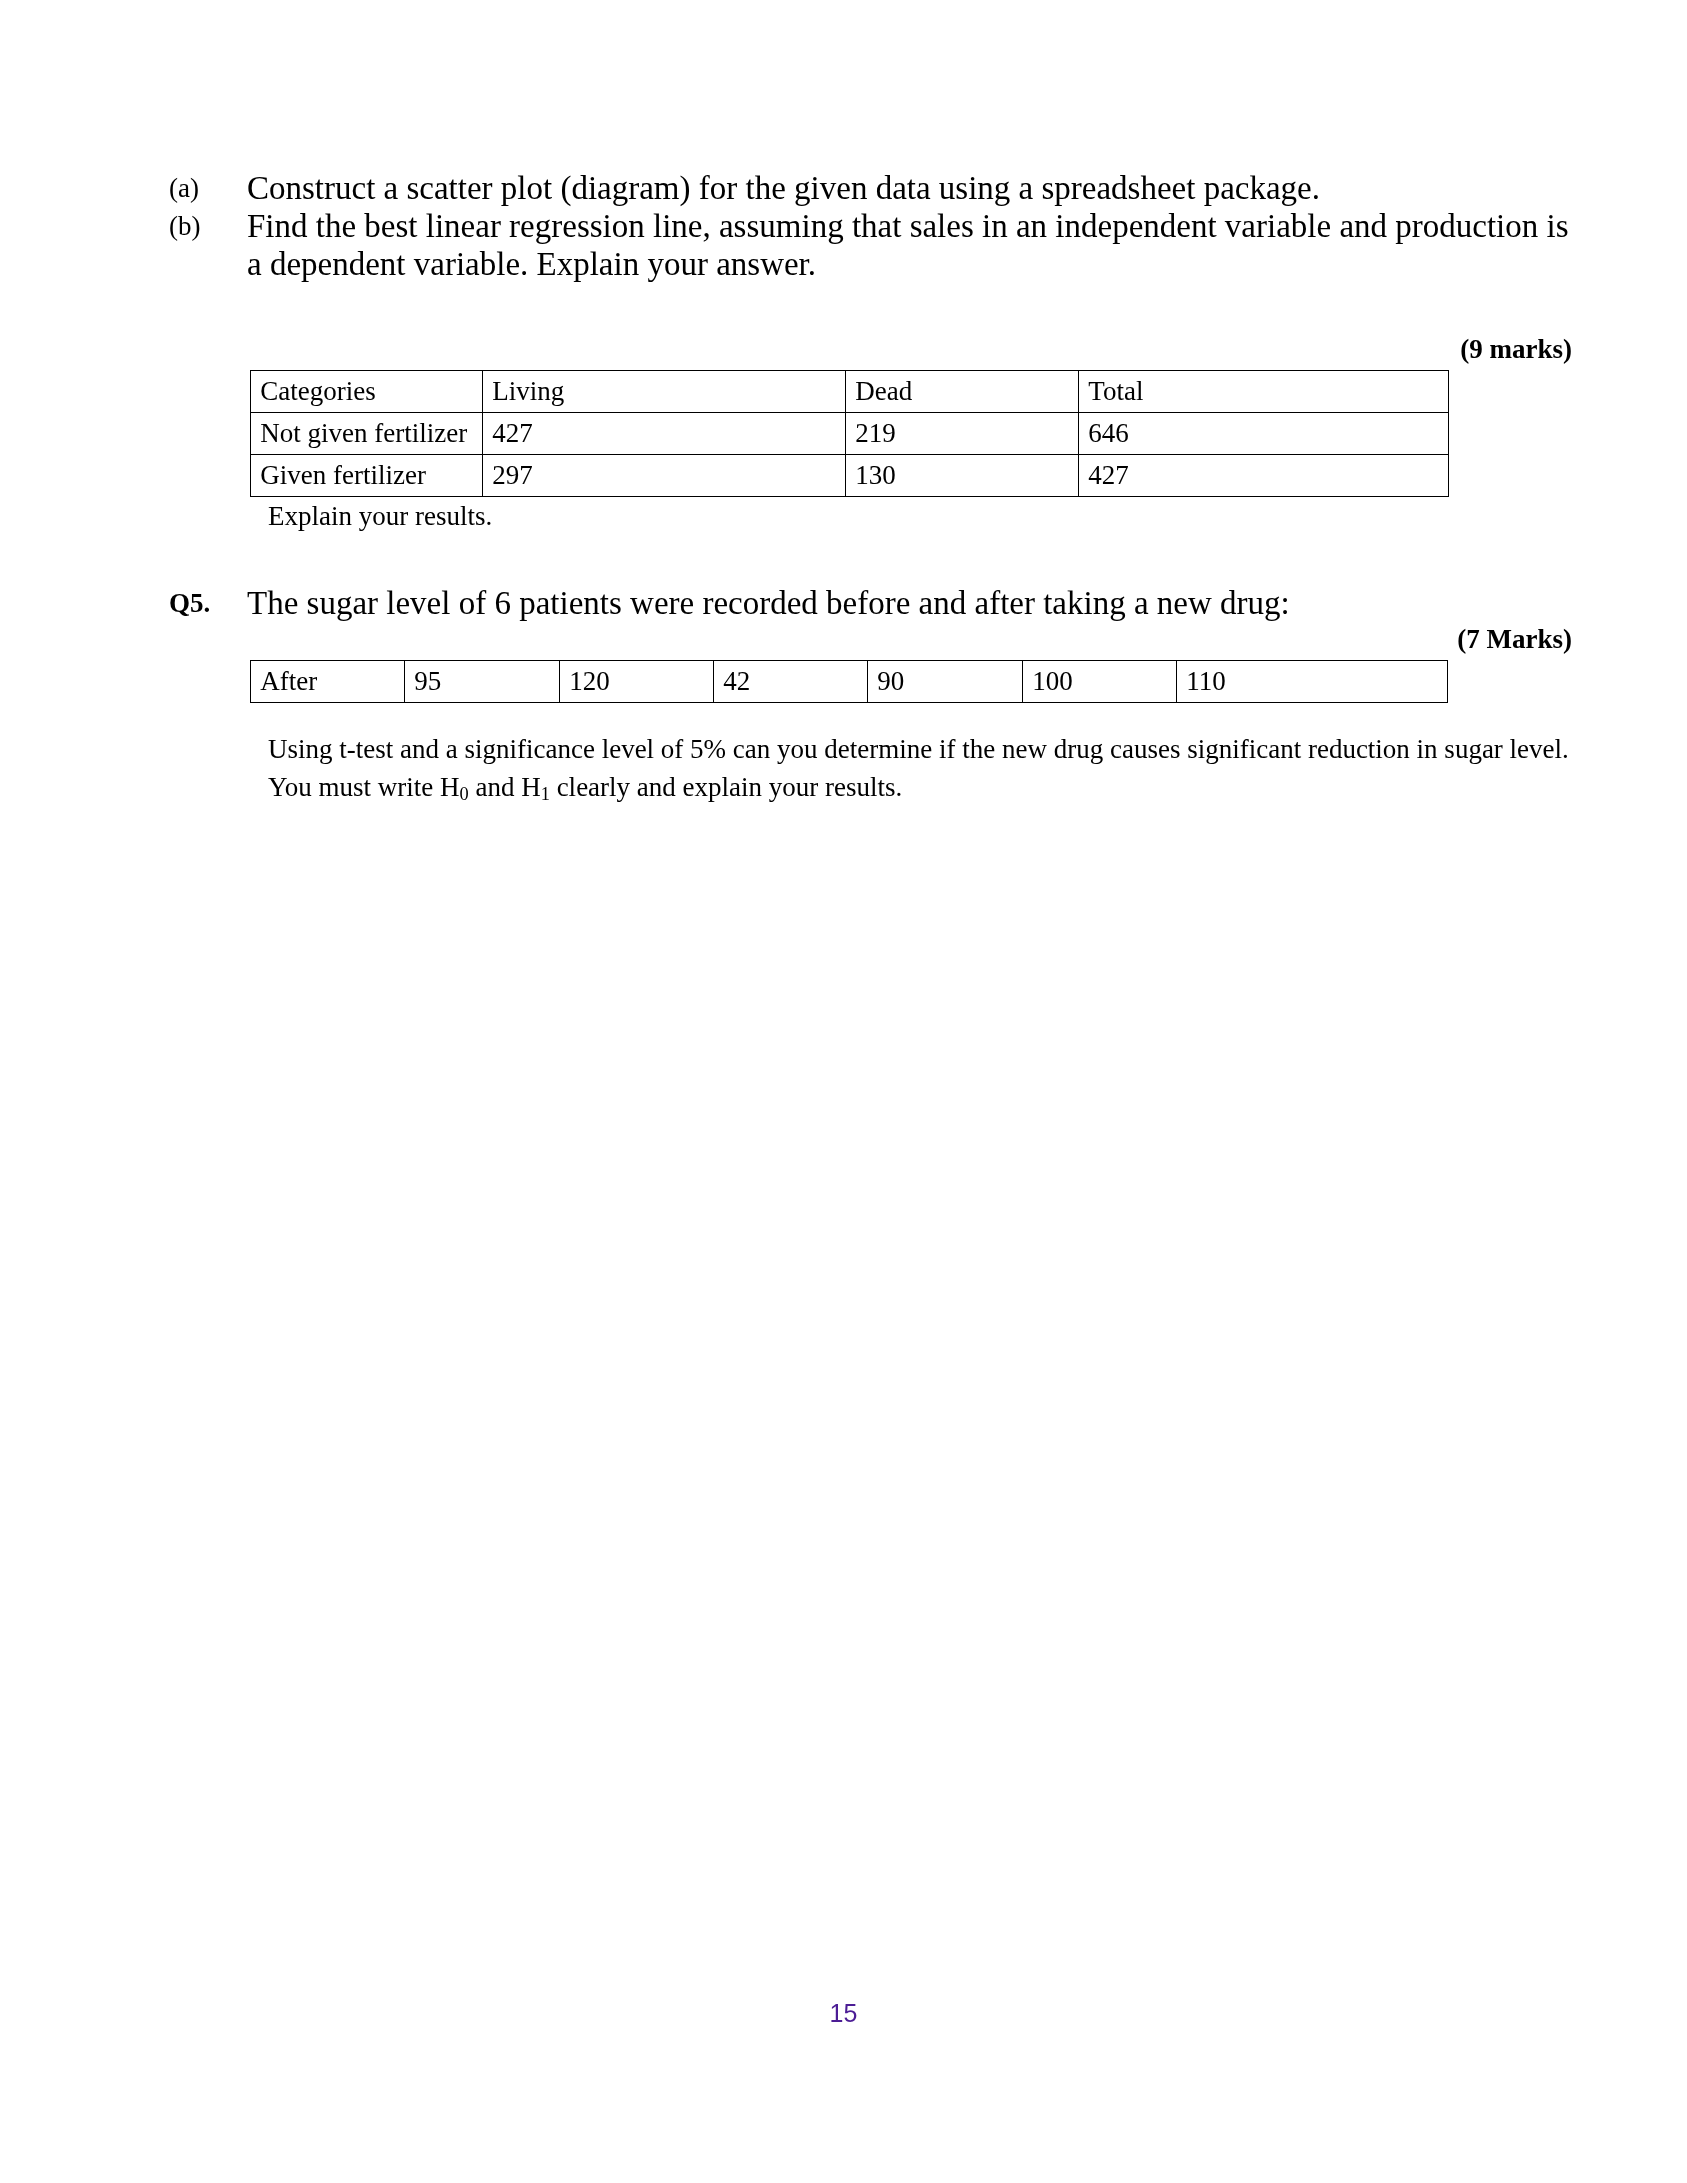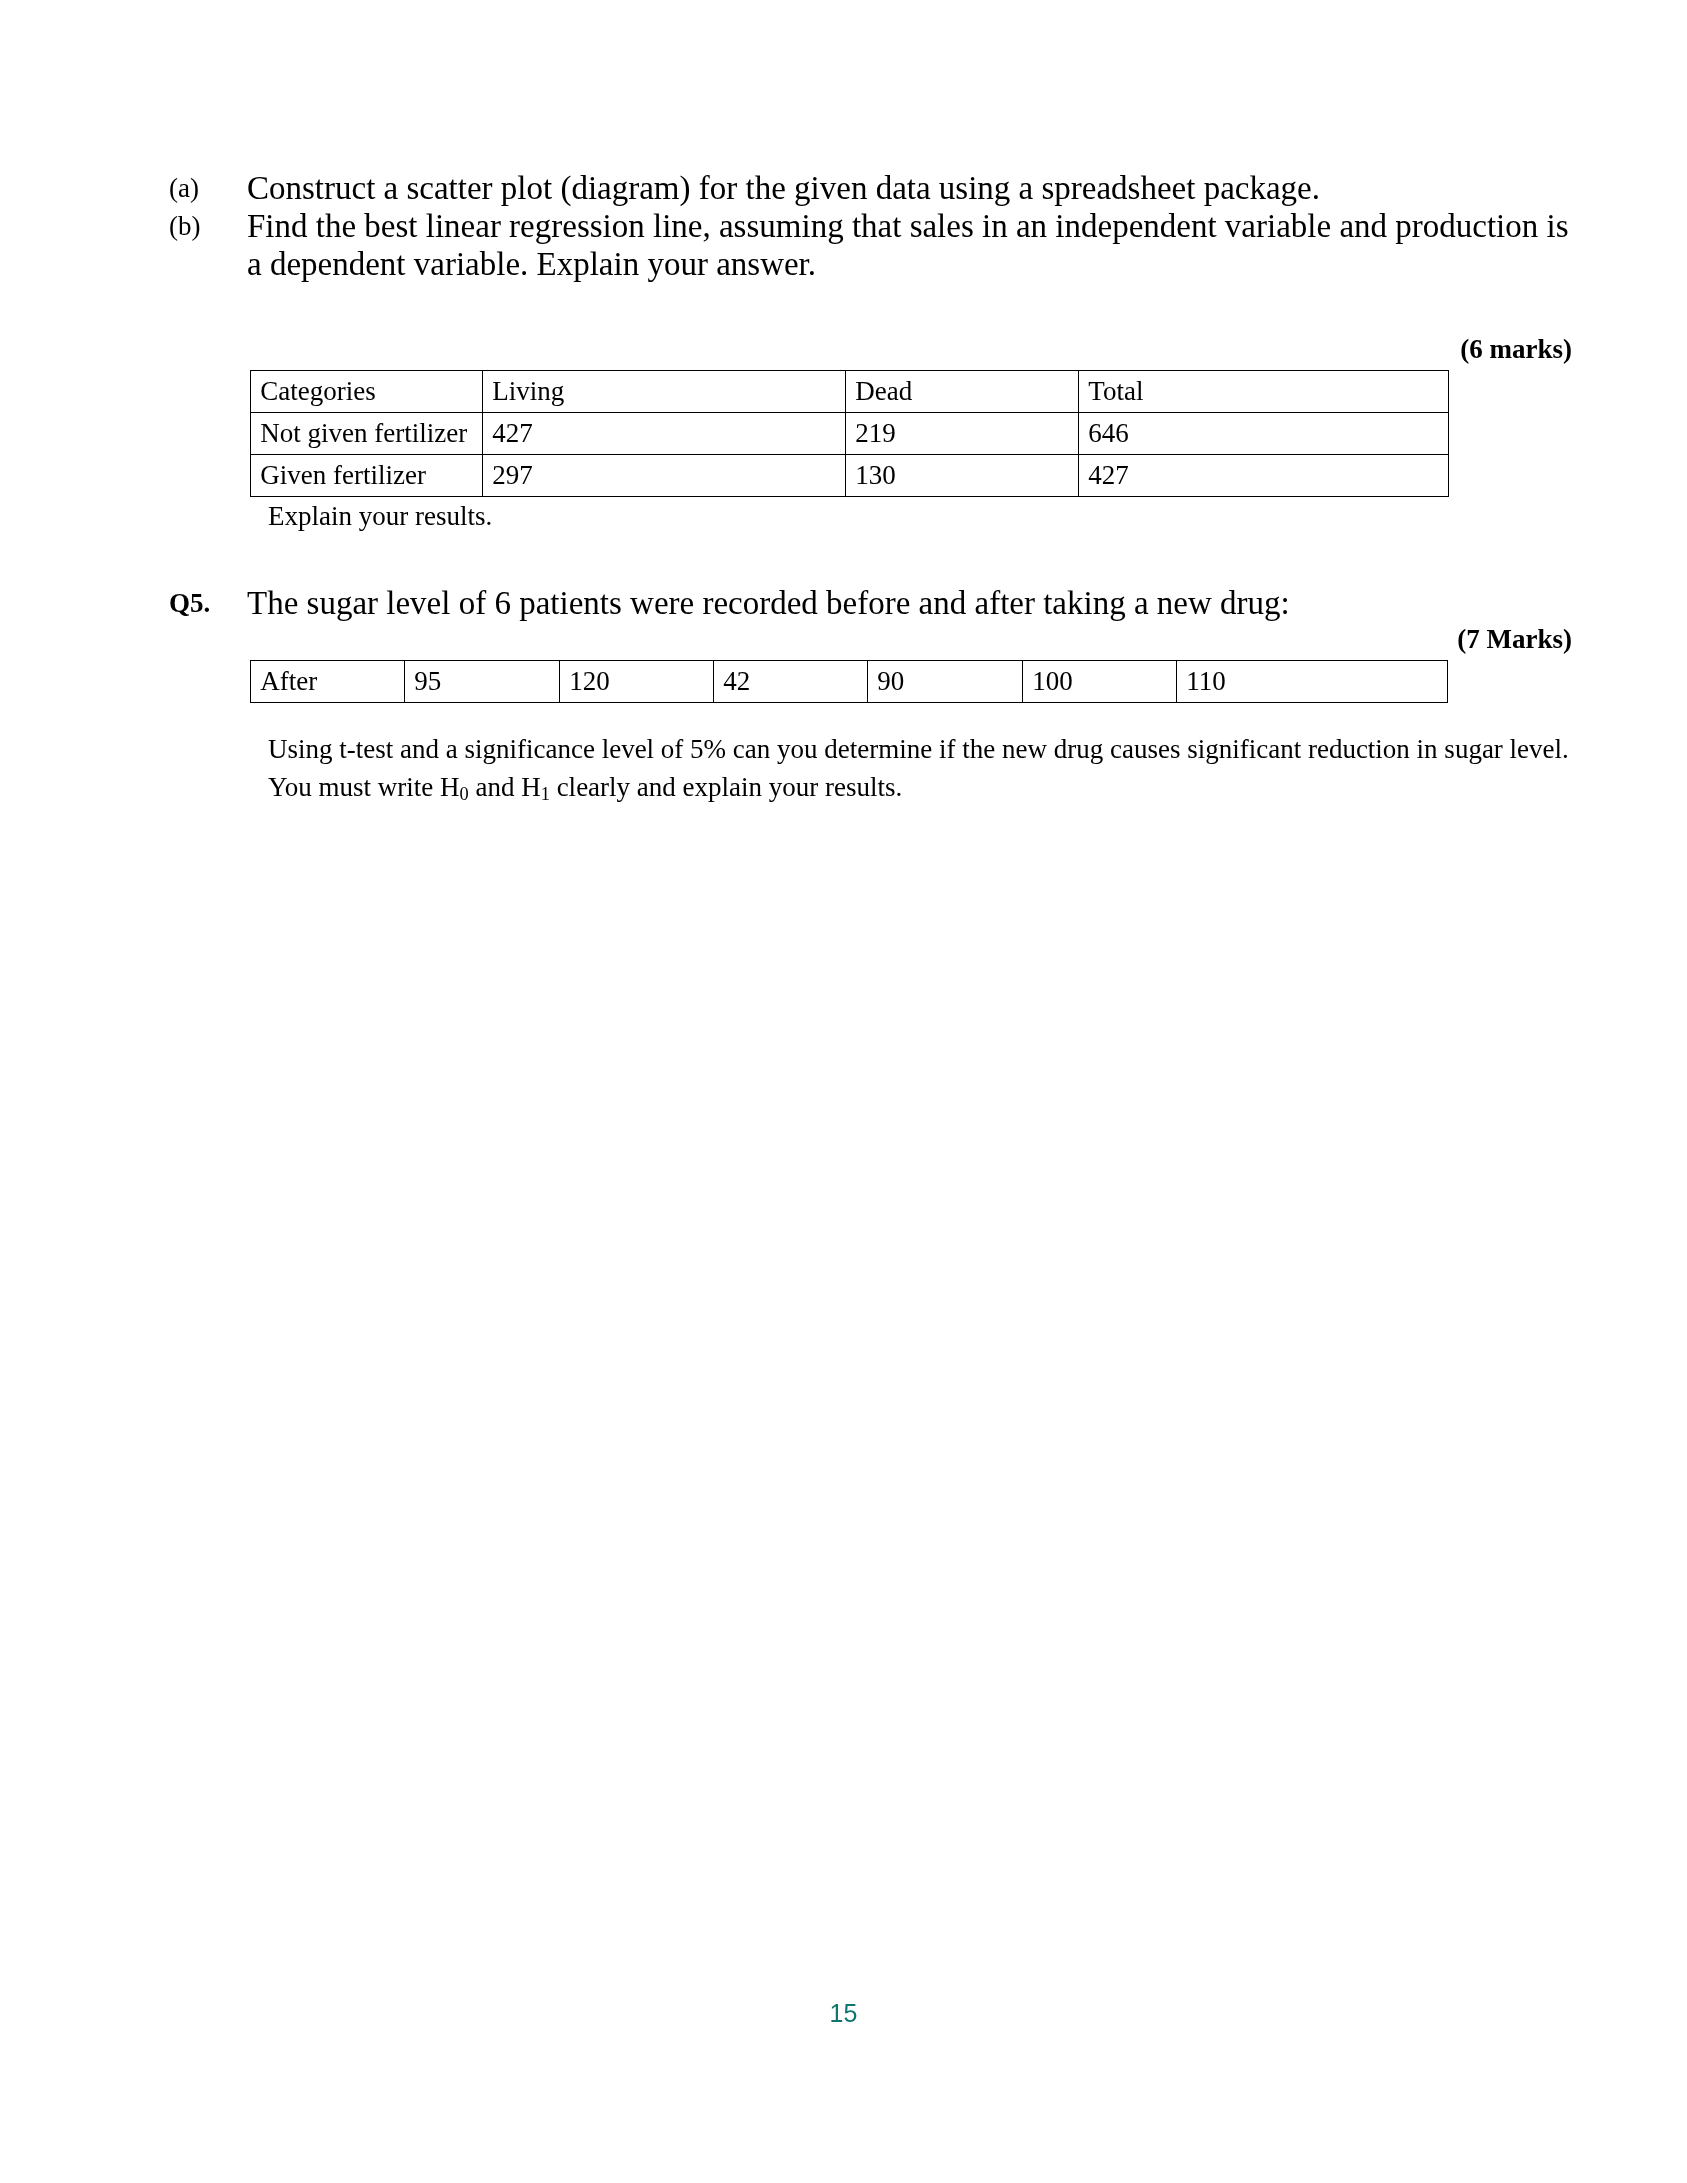--- a/index.html
+++ b/index.html
@@ -114,21 +114,21 @@
   
   .page-number {
     position: absolute;
     left: 0;
     top: 1999px;
     width: 1687px;
     text-align: center;
     font-family: "Liberation Sans", "DejaVu Sans", sans-serif;
     font-size: 25px;
     line-height: 29px;
-    color: #0f766e;
+    color: #4c1d95;
   }
 </style>
 </head>
 <body>
 
 <div class="page">
 
   <div class="content">
 
     <div class="qrow">
@@ -137,21 +137,21 @@
     </div>
 
     <div class="qrow">
       <div class="qlabel">(b)</div>
       <div class="qbody">Find the best linear regression line, assuming that sales in an independent variable and production is a dependent variable. Explain your answer.</div>
     </div>
 
     <div class="spacer-lg"></div>
 
 
-    <div class="marks">(6 marks)</div>
+    <div class="marks">(9 marks)</div>
 
     <div class="spacer-xs"></div>
 
     <table id="q4-table" class="datatable">
       <colgroup>
         <col class="c1">
           <col class="c2">
           <col class="c3">
           <col class="c4">
       </colgroup>

